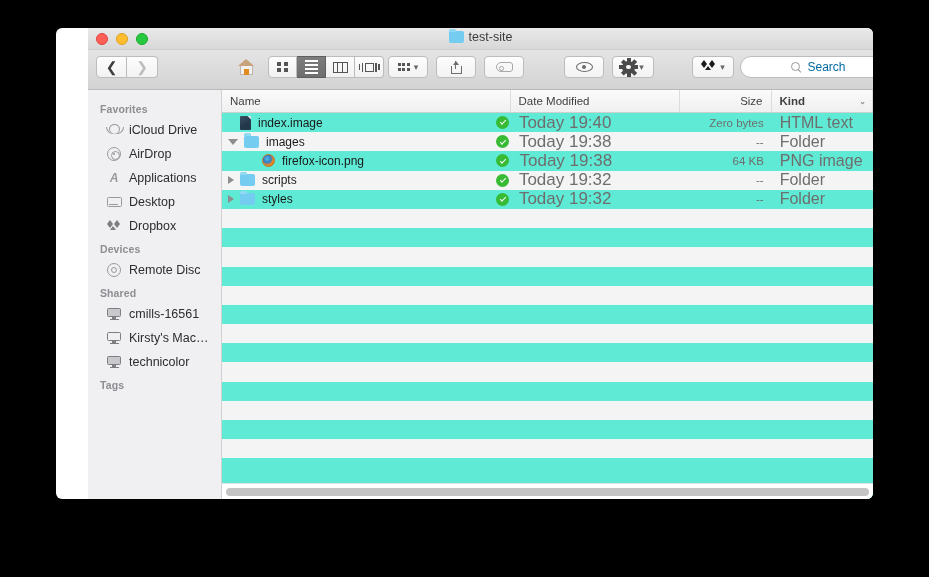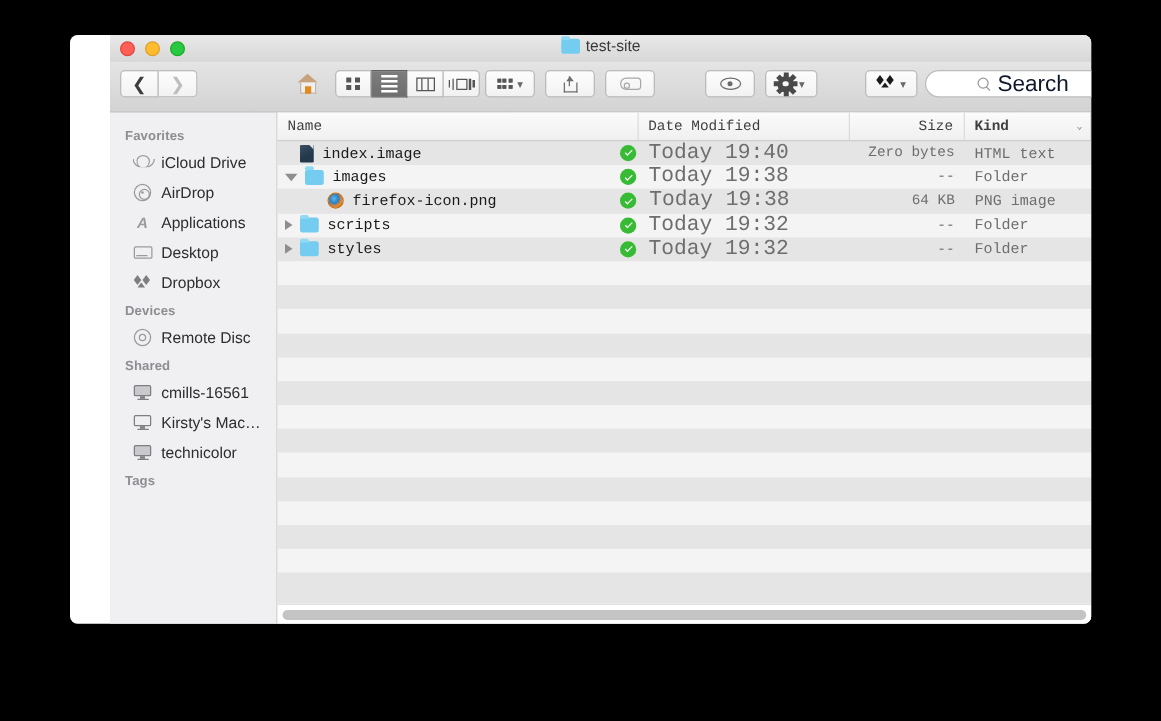--- a/index.html
+++ b/index.html
@@ -181,21 +181,21 @@
   }
   .mag { position: relative; width: 10px; height: 10px; }
   .mag::before {
     content:''; position: absolute; left: 0; top: 0; width: 7px; height: 7px;
     border: 1.3px solid #999; border-radius: 50%;
   }
   .mag::after {
     content:''; position: absolute; left: 6.6px; top: 6.6px; width: 4px; height: 1.3px;
     background: #999; transform: rotate(45deg); transform-origin: left center;
   }
-  .search-ph { font-size: 18px; color: #0f172a; }
+  .search-ph { font-size: 12px; color: #0369a1; }
 
   
   .body-row { display: flex; height: 409px; }
 
   
   .sidebar {
     width: 134px; background: #f0eff2;
     border-right: 1px solid #d2d2d2;
     padding-top: 8px; font-size: 12px; overflow: hidden;
   }
@@ -244,21 +244,21 @@
   .ic-disc { position:absolute; left:1px; top:1px; width:14px; height:14px; border-radius:50%; border:1.4px solid #9a9a9e; display:flex; align-items:center; justify-content:center; }
   .ic-disc::after { content:''; width:4.5px; height:4.5px; border-radius:50%; border:1.3px solid #9a9a9e; }
 
   .ic-mon { position:absolute; left:1px; top:2px; width:14px; height:11px; }
   .ic-mon .sc { position:absolute; left:0; top:0; width:14px; height:9px; border:1.5px solid #7d7d82; border-radius:1.5px; background:#c9c9cd; }
   .ic-mon.light .sc { background: #efeff1; }
   .ic-mon .st { position:absolute; left:5px; top:9px; width:4px; height:2px; background:#7d7d82; }
   .ic-mon .bs { position:absolute; left:2.5px; top:10.5px; width:9px; height:1.5px; background:#7d7d82; }
 
   
-  .filepane { flex: 1; position: relative; background: #e5e5e5; overflow: hidden; font-family: Liberation Mono, monospace; }
+  .filepane { flex: 1; position: relative; background: #5eead4; overflow: hidden; }
 
   .colhead {
     display: flex; height: 23px;
     background: linear-gradient(#fbfbfb, #f0f0f0);
     border-bottom: 1px solid #cfcfcf;
     font-size: 11.5px; color: #3f3f3f;
   }
   .ch { display: flex; align-items: center; border-right: 1px solid #dcdcdc; padding: 0 8px; position: relative; }
   .ch.name  { width: 303px; }
   .ch.date  { width: 178px; }
@@ -266,21 +266,21 @@
   .ch.kind  { width: 106px; font-weight: bold; }
   .ch .sortarrow { position: absolute; right: 6px; font-size: 8px; color: #8a8a8a; }
 
   .rows { position: absolute; top: 23px; left: 0; right: 0; bottom: 0; }
   .row { display: flex; height: 19.2px; align-items: center; font-size: 12px; }
   .row.alt { background: #f4f4f4; }
 
   .c-name { width: 303px; display: flex; align-items: center; position: relative; }
   .c-date { width: 178px; color: #6e6e6e; padding-left: 8px; font-size: 17px; }
   .c-size { width: 95px; color: #6e6e6e; text-align: right; padding-right: 8px; font-size: 11.5px; }
-  .c-kind { width: 106px; color: #6e6e6e; padding-left: 8px; font-size: 12px; }
+  .c-kind { width: 106px; color: #6e6e6e; padding-left: 8px; font-size: 16px; }
 
   .disc {
     width: 0; height: 0; flex: 0 0 auto;
     border-top: 4.2px solid transparent; border-bottom: 4.2px solid transparent;
     border-left: 6px solid #8e8e8e;
   }
   .disc.open {
     border-left: 5.2px solid transparent; border-right: 5.2px solid transparent;
     border-top: 6.2px solid #8e8e8e; border-bottom: none;
   }

